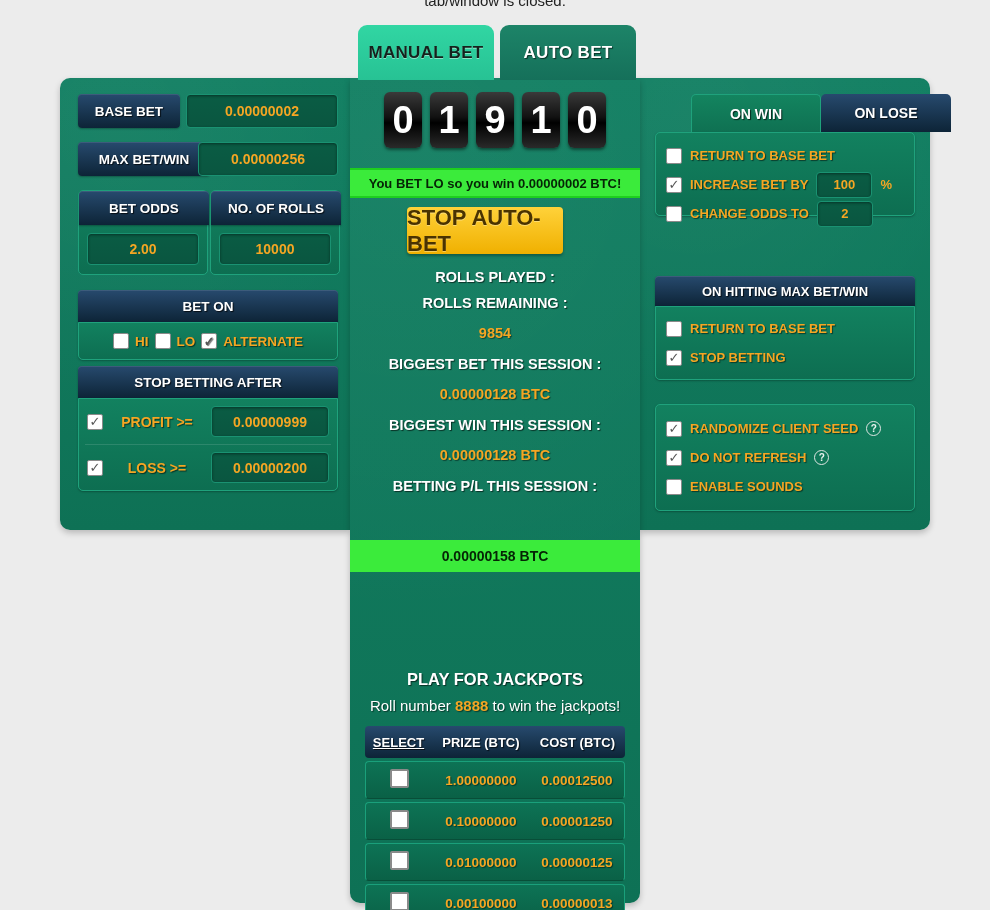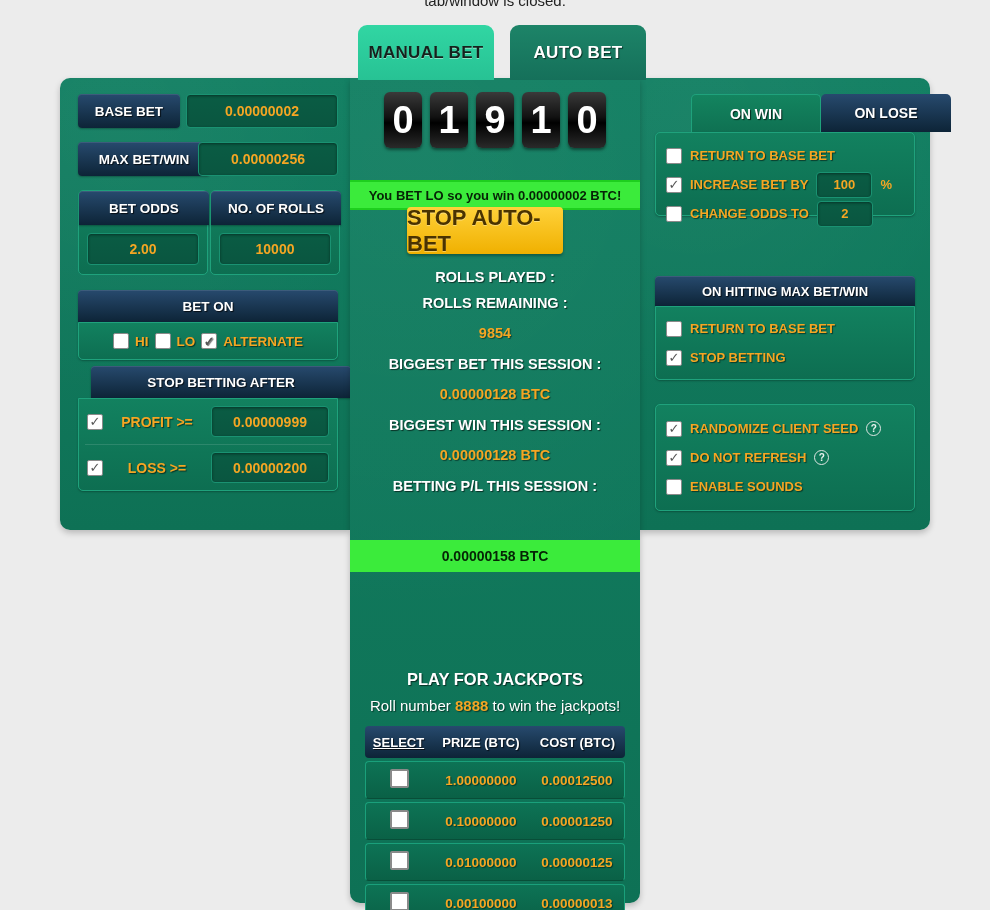--- a/index.html
+++ b/index.html
@@ -26,21 +26,21 @@
     color: #222;
     font-family: "Liberation Sans", sans-serif;
   }
 
   
   .tabs {
     position: absolute;
     top: 25px;
     left: 358px;
     display: flex;
-    gap: 16px;
+    gap: 6px;
     z-index: 5;
     text-align: right;
   }
   .tab {
     width: 136px;
     height: 55px;
     border-radius: 9px 9px 0 0;
     display: flex;
     align-items: center;
     justify-content: center;
@@ -156,21 +156,21 @@
     font-size: 13px;
     color: #555;
     line-height: 1;
     cursor: pointer;
     flex: 0 0 auto;
     box-sizing: border-box;
   }
   .cb.checked::after { content: "\2713"; }
 
   #lp-stopafter { position:absolute; left:18px; top:288px; width:260px; }
-  #lp-stopafter .lbl { width:260px; height:32px; border-radius:4px 4px 0 0;margin-left:13px; }
+  #lp-stopafter .lbl { width:260px; height:32px; border-radius:4px 4px 0 0; }
   .sa-row {
     display:flex; align-items:center; height:45px; padding: 0 8px; box-sizing:border-box; gap: 6px;
   }
   .sa-row .sa-lbl {
     flex: 0 0 96px;
     text-align: center;
     color:#f5a623; font-weight:bold; font-size:14px;
     text-shadow: 1px 1px 1px rgba(0,0,0,.55);
   }
   .sa-row .fld { flex: 1 1 auto; height: 31px; }
@@ -192,21 +192,20 @@
     box-shadow: 0 2px 3px rgba(0,0,0,.45);
   }
   .result-banner {
     position:absolute; left:0; top:90px; width:290px; height:26px;
     background:#3beb3b;
     color:#062406;
     font-size:13px; font-weight:bold;
     display:flex; align-items:center; justify-content:center;
     border-top: 2px solid #1ecf1e;
     border-bottom: 2px solid #1ecf1e;
-    margin-top: 12px;
   }
   .stop-btn {
     position:absolute; left:57px; top:129px; width:156px; height:47px;
     background: linear-gradient(180deg,#ffd23a 0%,#f0b000 100%);
     border-radius:4px;
     color:#4a3300;
     font-size:22px; font-weight:bold;
     display:flex; align-items:center; justify-content:center;
     cursor:pointer;
     box-shadow: 0 2px 3px rgba(0,0,0,.3);

